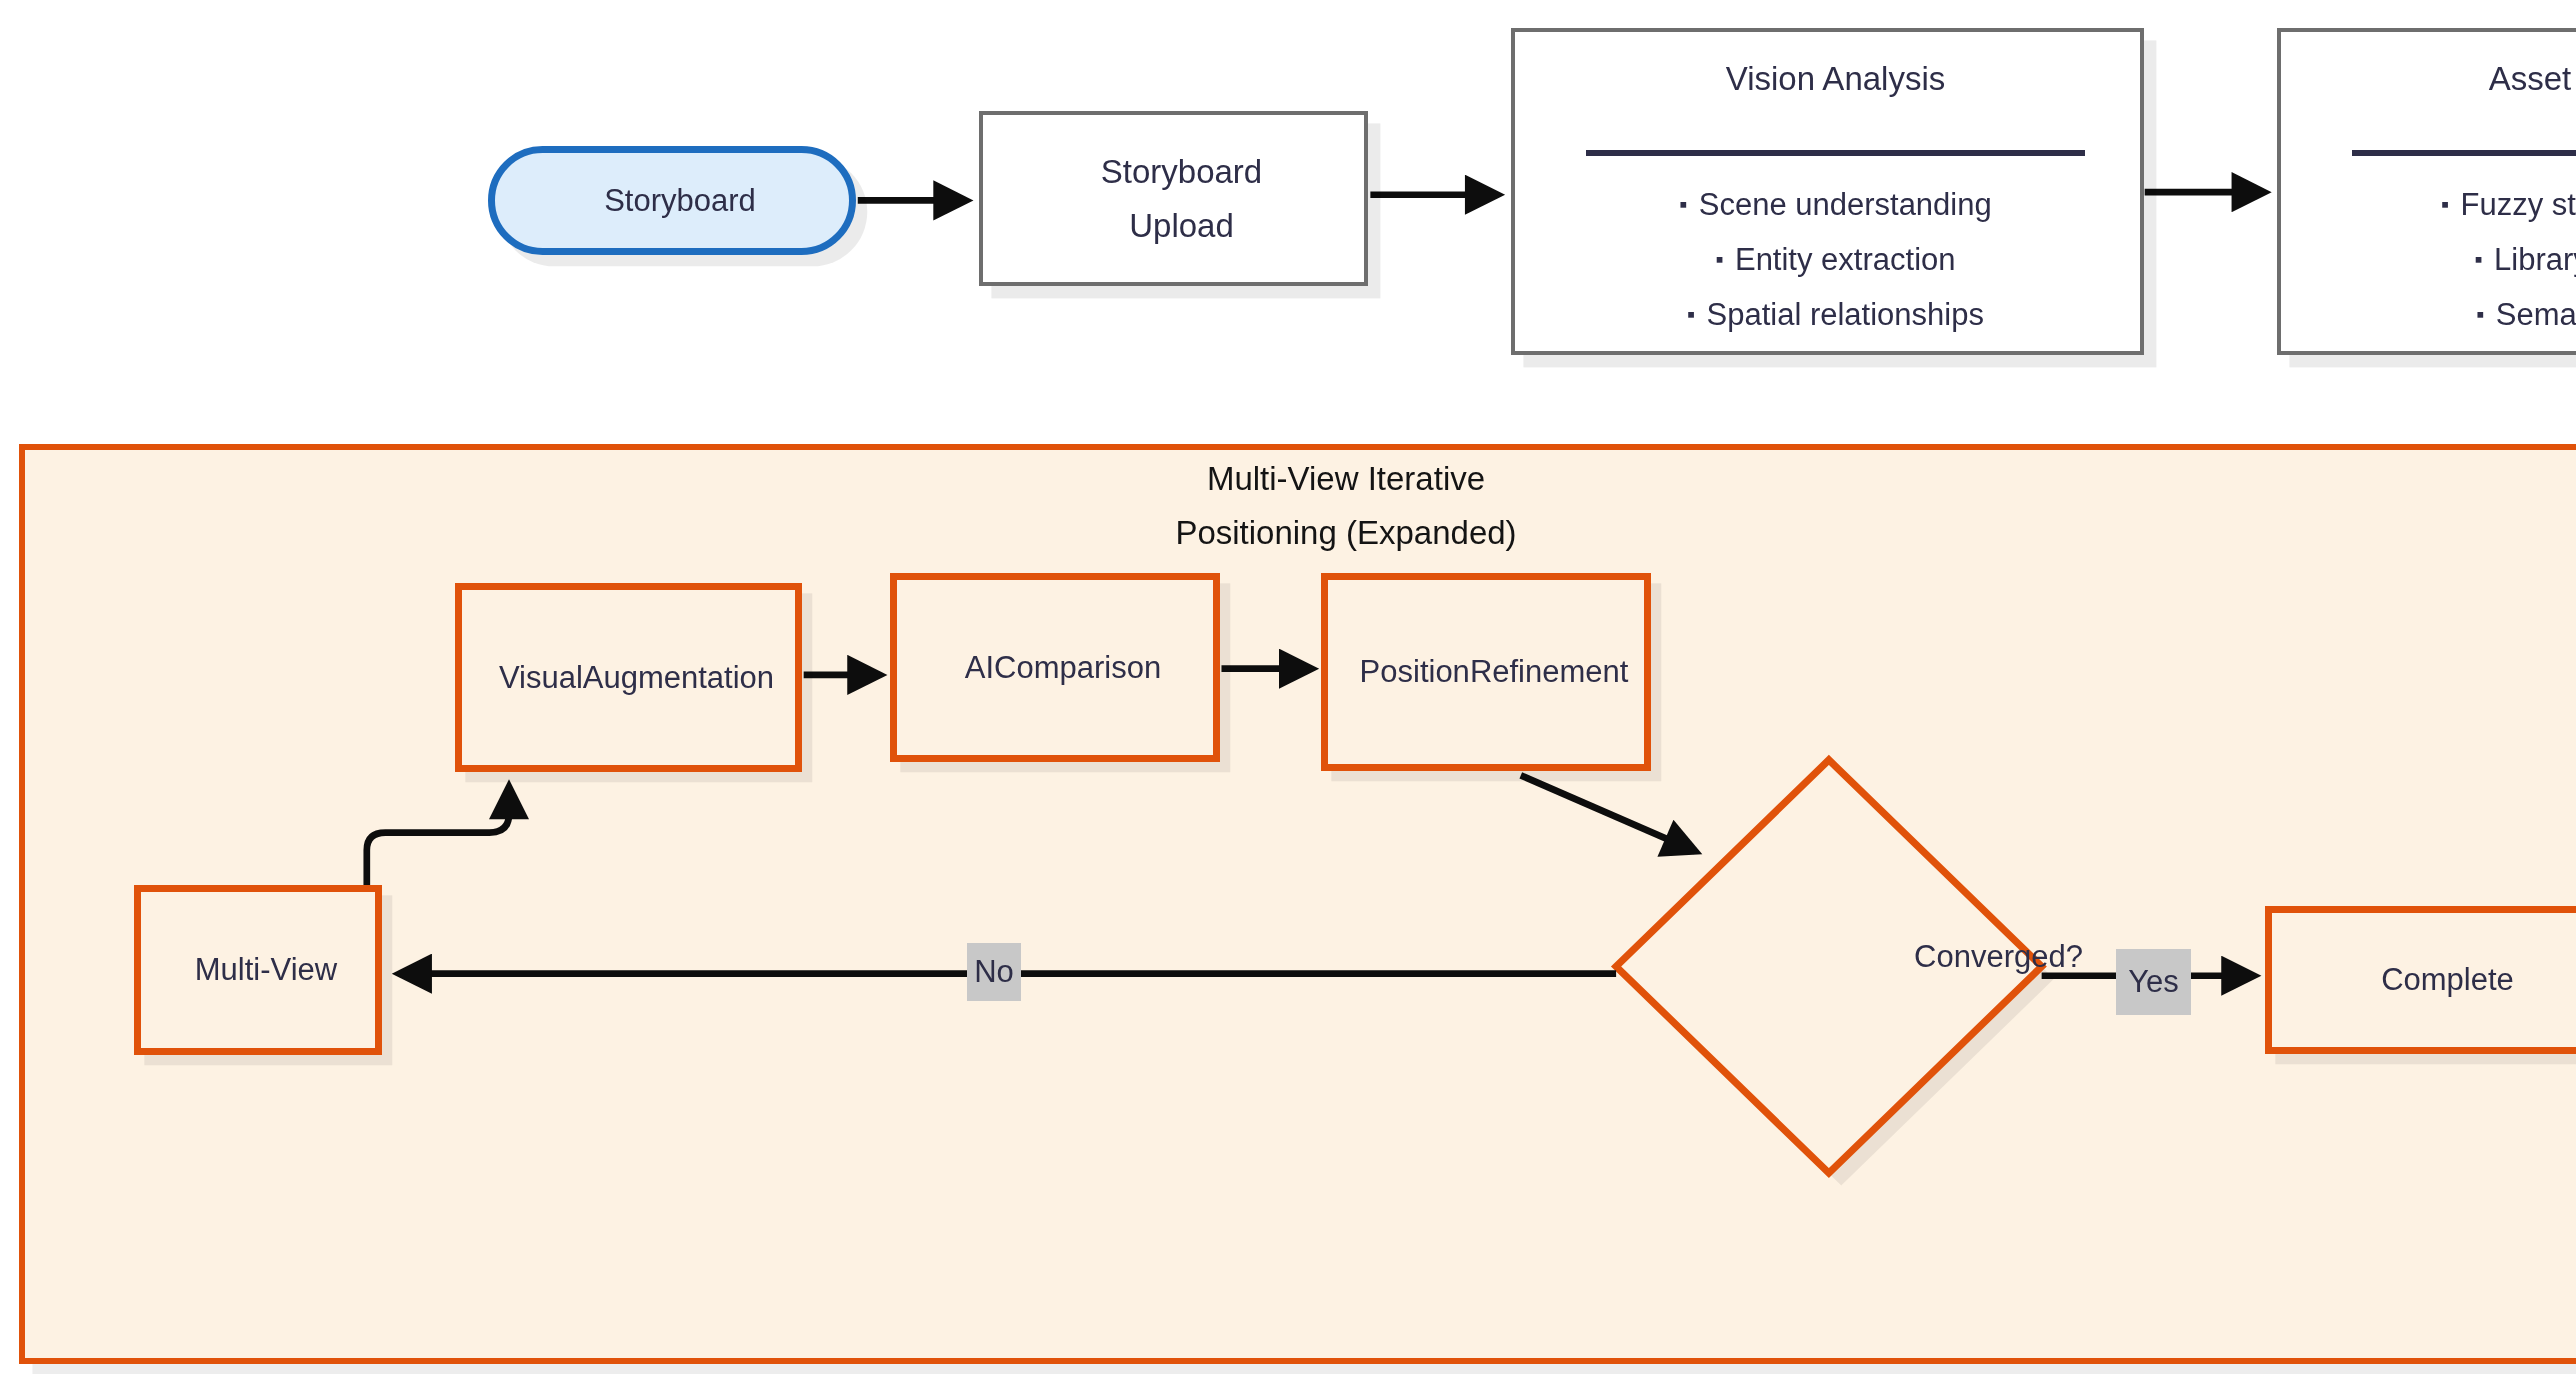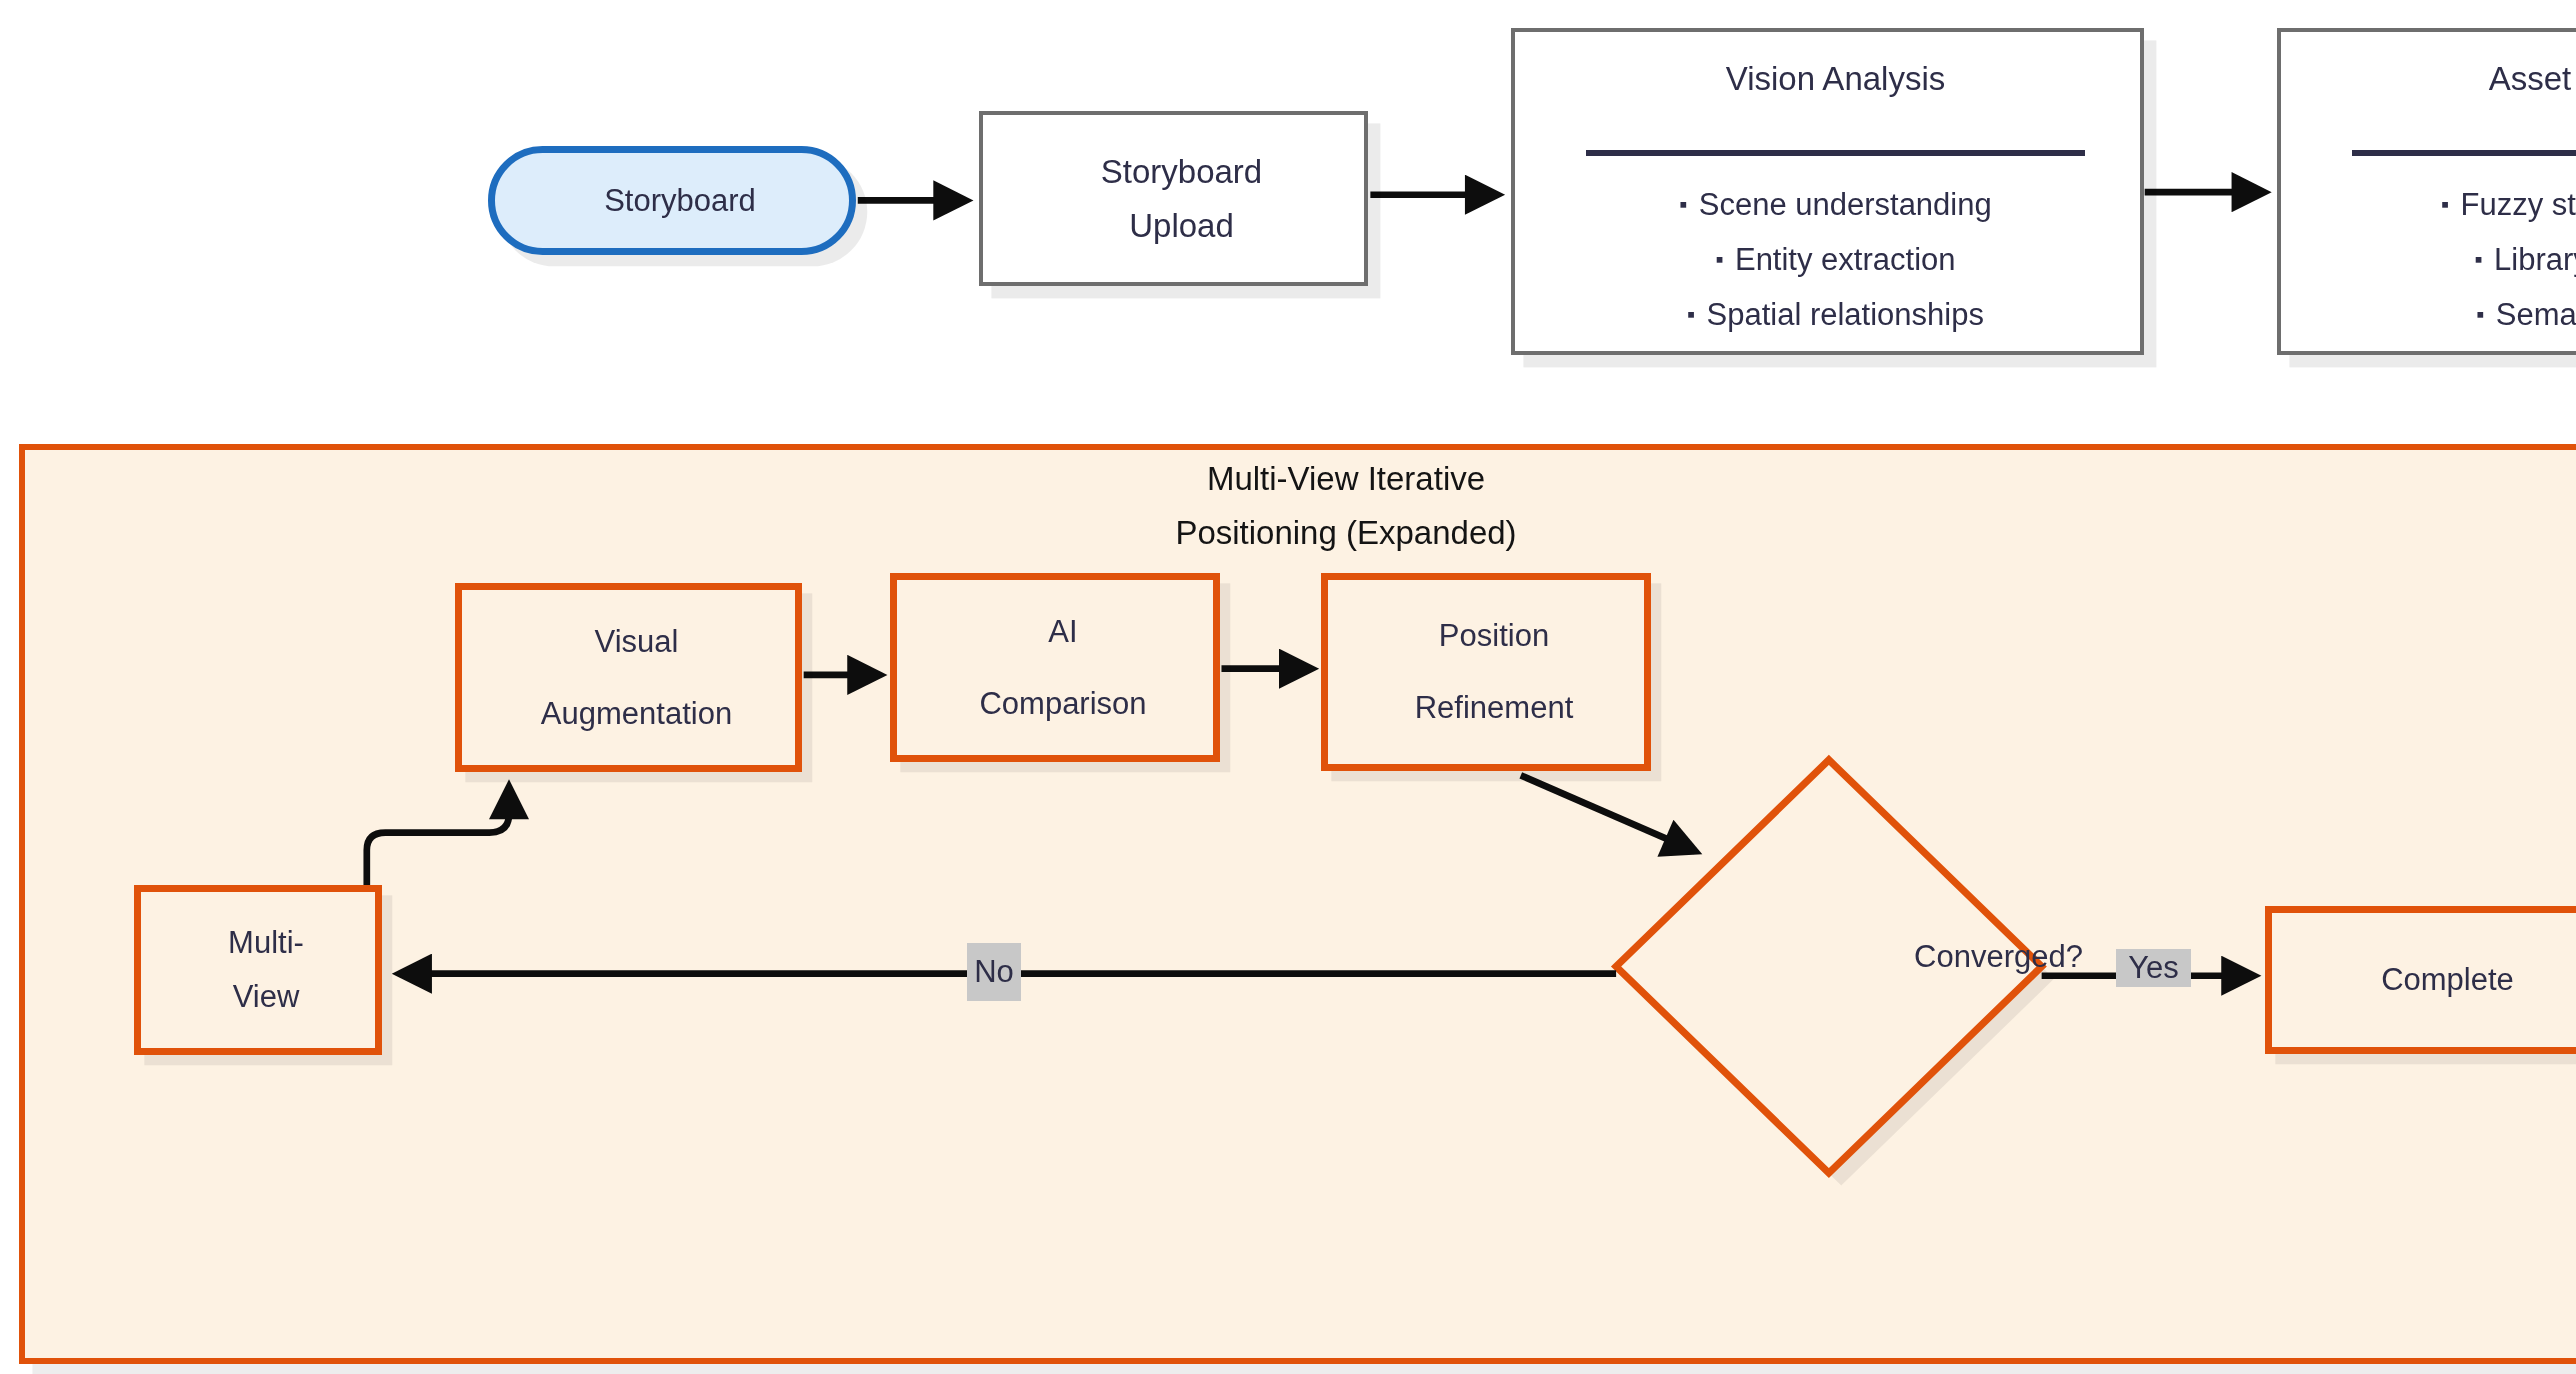--- a/index.html
+++ b/index.html
@@ -38,21 +38,21 @@
     box-shadow:13.4px 13.4px 0 rgba(0,0,0,0.07);z-index:0;box-sizing:border-box;
   }
   .exp-title{
     position:absolute;top:452px;left:19px;width:2654px;text-align:center;
     font-size:33px;line-height:54px;color:#141414;z-index:2;
   }
   
   .onode{
     background:var(--cream);border:7.2px solid var(--accent-orange);
     box-shadow:10.3px 10.3px 0 rgba(0,0,0,0.07);
-    display:flex;flex-direction:column;align-items:center;justify-content:center;
+    display:flex;flex-direction:row;align-items:center;justify-content:center;
     font-size:31px;text-align:center;z-index:2;box-sizing:border-box;
   }
   .lh-wide .ln{line-height:72px;}
   .lh-tight .ln{line-height:54px;}
   .diamond-label{
     position:absolute;left:1671px;top:939px;width:412px;text-align:right;
     font-size:31px;z-index:2;
   }
   .tag{
     position:absolute;background:var(--label-gray);color:var(--navy);
@@ -168,16 +168,16 @@
     <div class="ln">View</div>
   </div>
 
   <div class="diamond-label">Converged?</div>
 
   <div class="abs onode" style="left:2265px;top:906px;width:349px;height:148px;">
     <div class="ln">Complete</div>
   </div>
 
   <div class="tag" style="left:967px;top:943px;width:54px;height:58px;">No</div>
-  <div class="tag" style="left:2116px;top:949px;width:75px;height:38px;">Yes</div>
+  <div class="tag" style="left:2116px;top:949px;width:75px;height:66px;">Yes</div>
 
 </div>
 
 
 </body></html>

